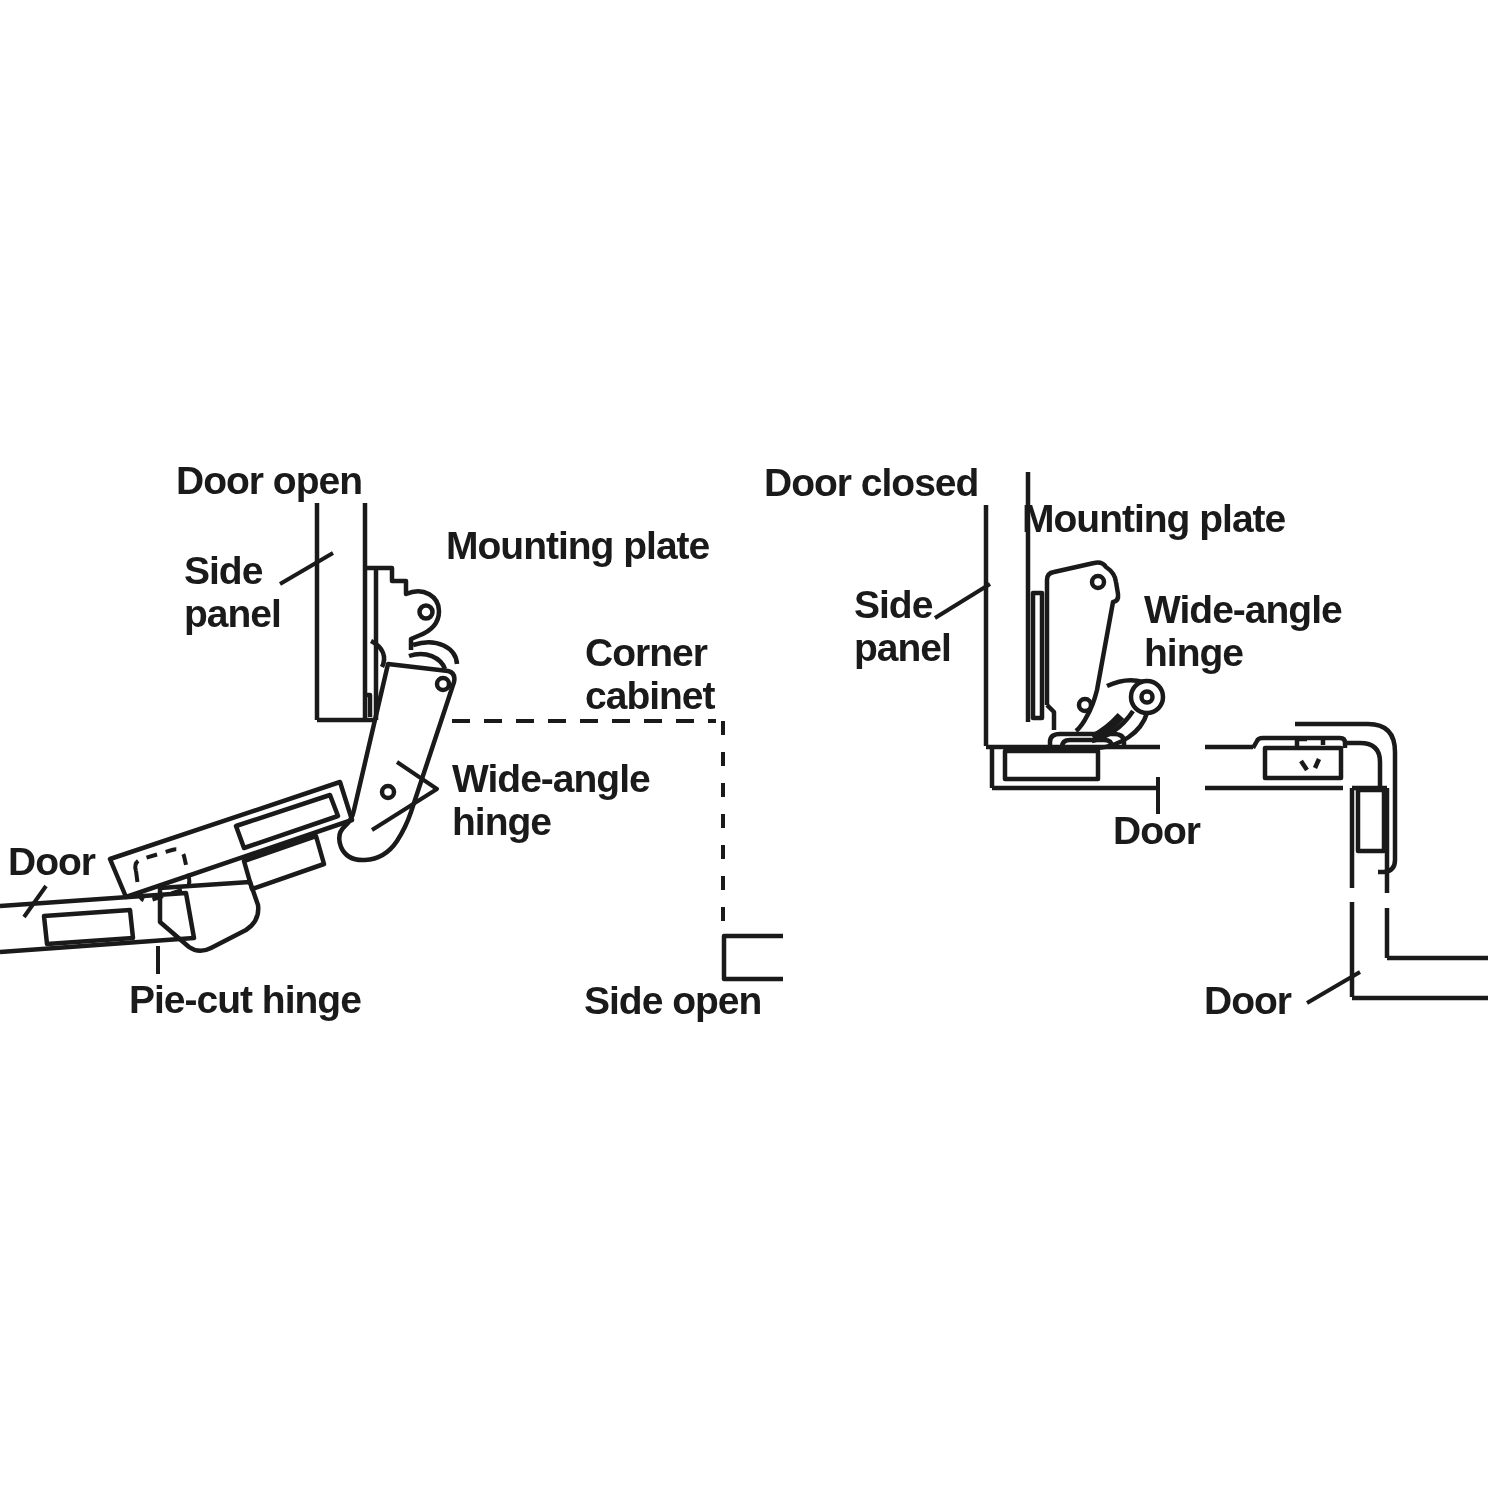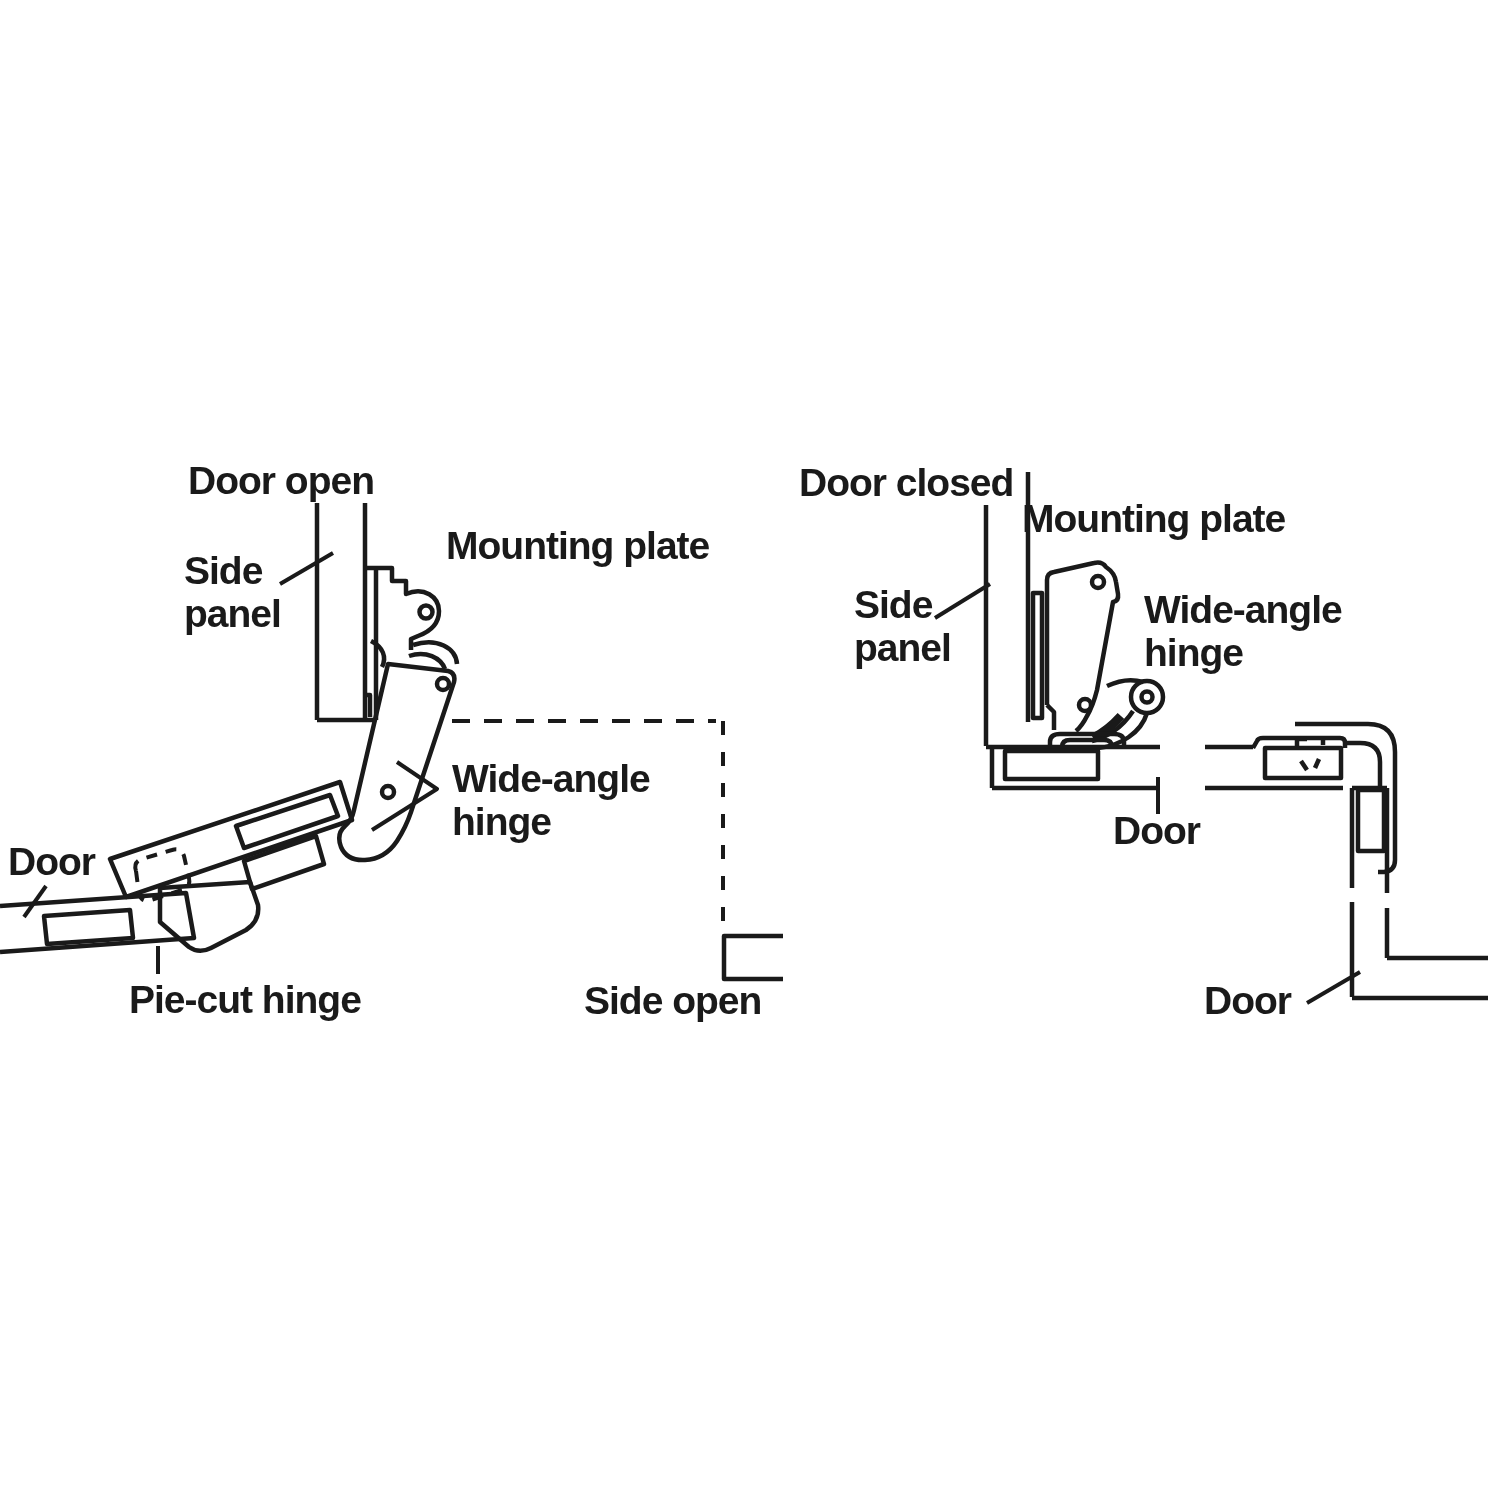--- a/index.html
+++ b/index.html
@@ -151,42 +151,46 @@
       </g>
 
       <g stroke-width="4">
         <path d="M935,618 L990,584"></path>
         <path d="M1158,777 V814"></path>
         <path d="M1307,1003 L1360,972"></path>
       </g>
     </g>
   </svg>
 
-  <div class="lbl" style="left:188px;top:459px">Door open</div>
+  <div class="lbl" style="left:176px;top:459px">Door open</div>
 
   <div class="lbl" style="left:184px;top:549px">
     <div>Side</div>
     <div>panel</div>
   </div>
 
   <div class="lbl" style="left:446px;top:524px">Mounting plate</div>
 
+  <div class="lbl" style="left:585px;top:631px">
+    <div>Corner</div>
+    <div>cabinet</div>
+  </div>
 
   <div class="lbl" style="left:452px;top:757px">
     <div>Wide-angle</div>
     <div>hinge</div>
   </div>
 
   <div class="lbl" style="left:8px;top:840px">Door</div>
 
   <div class="lbl" style="left:129px;top:978px">Pie-cut hinge</div>
 
   <div class="lbl" style="left:584px;top:979px">Side open</div>
 
-  <div class="lbl" style="left:799px;top:461px">Door closed</div>
+  <div class="lbl" style="left:764px;top:461px">Door closed</div>
 
   <div class="lbl" style="left:1022px;top:497px">Mounting plate</div>
 
   <div class="lbl" style="left:854px;top:583px">
     <div>Side</div>
     <div>panel</div>
   </div>
 
   <div class="lbl" style="left:1144px;top:588px">
     <div>Wide-angle</div>

